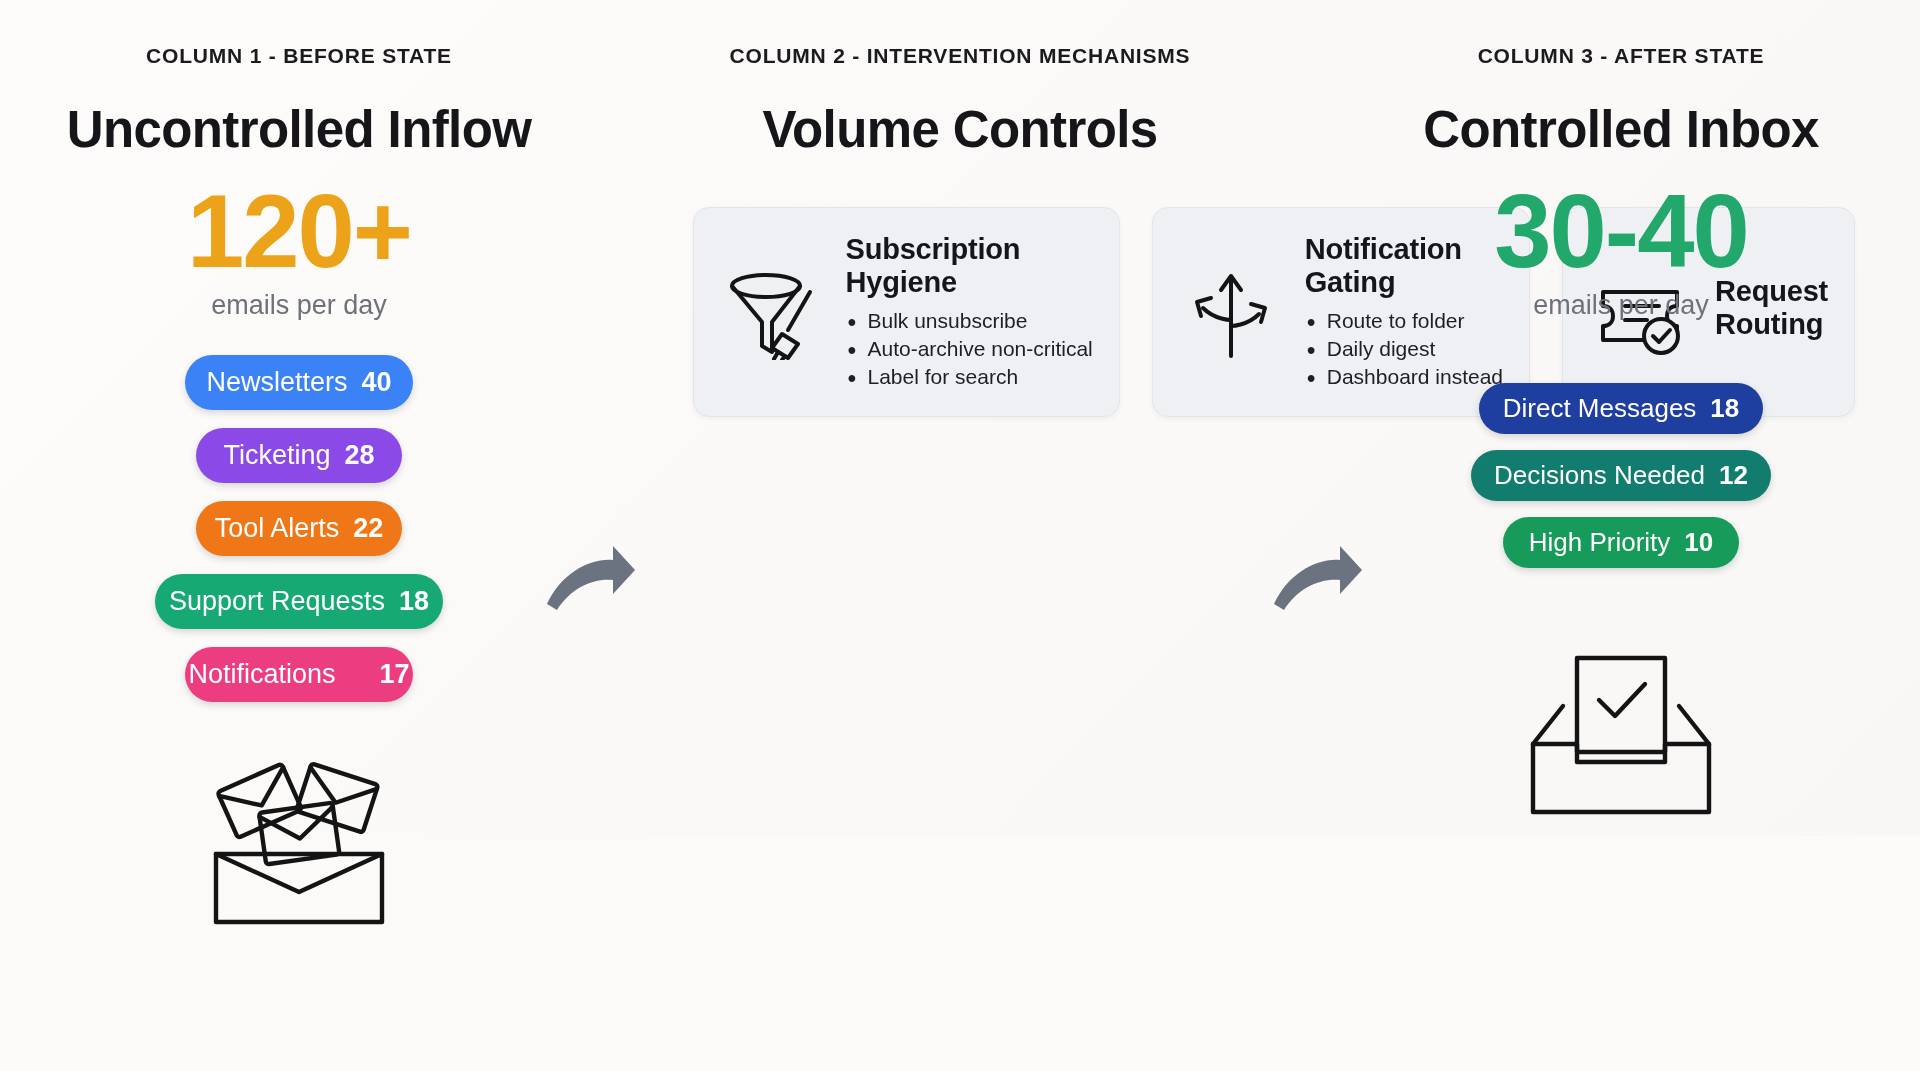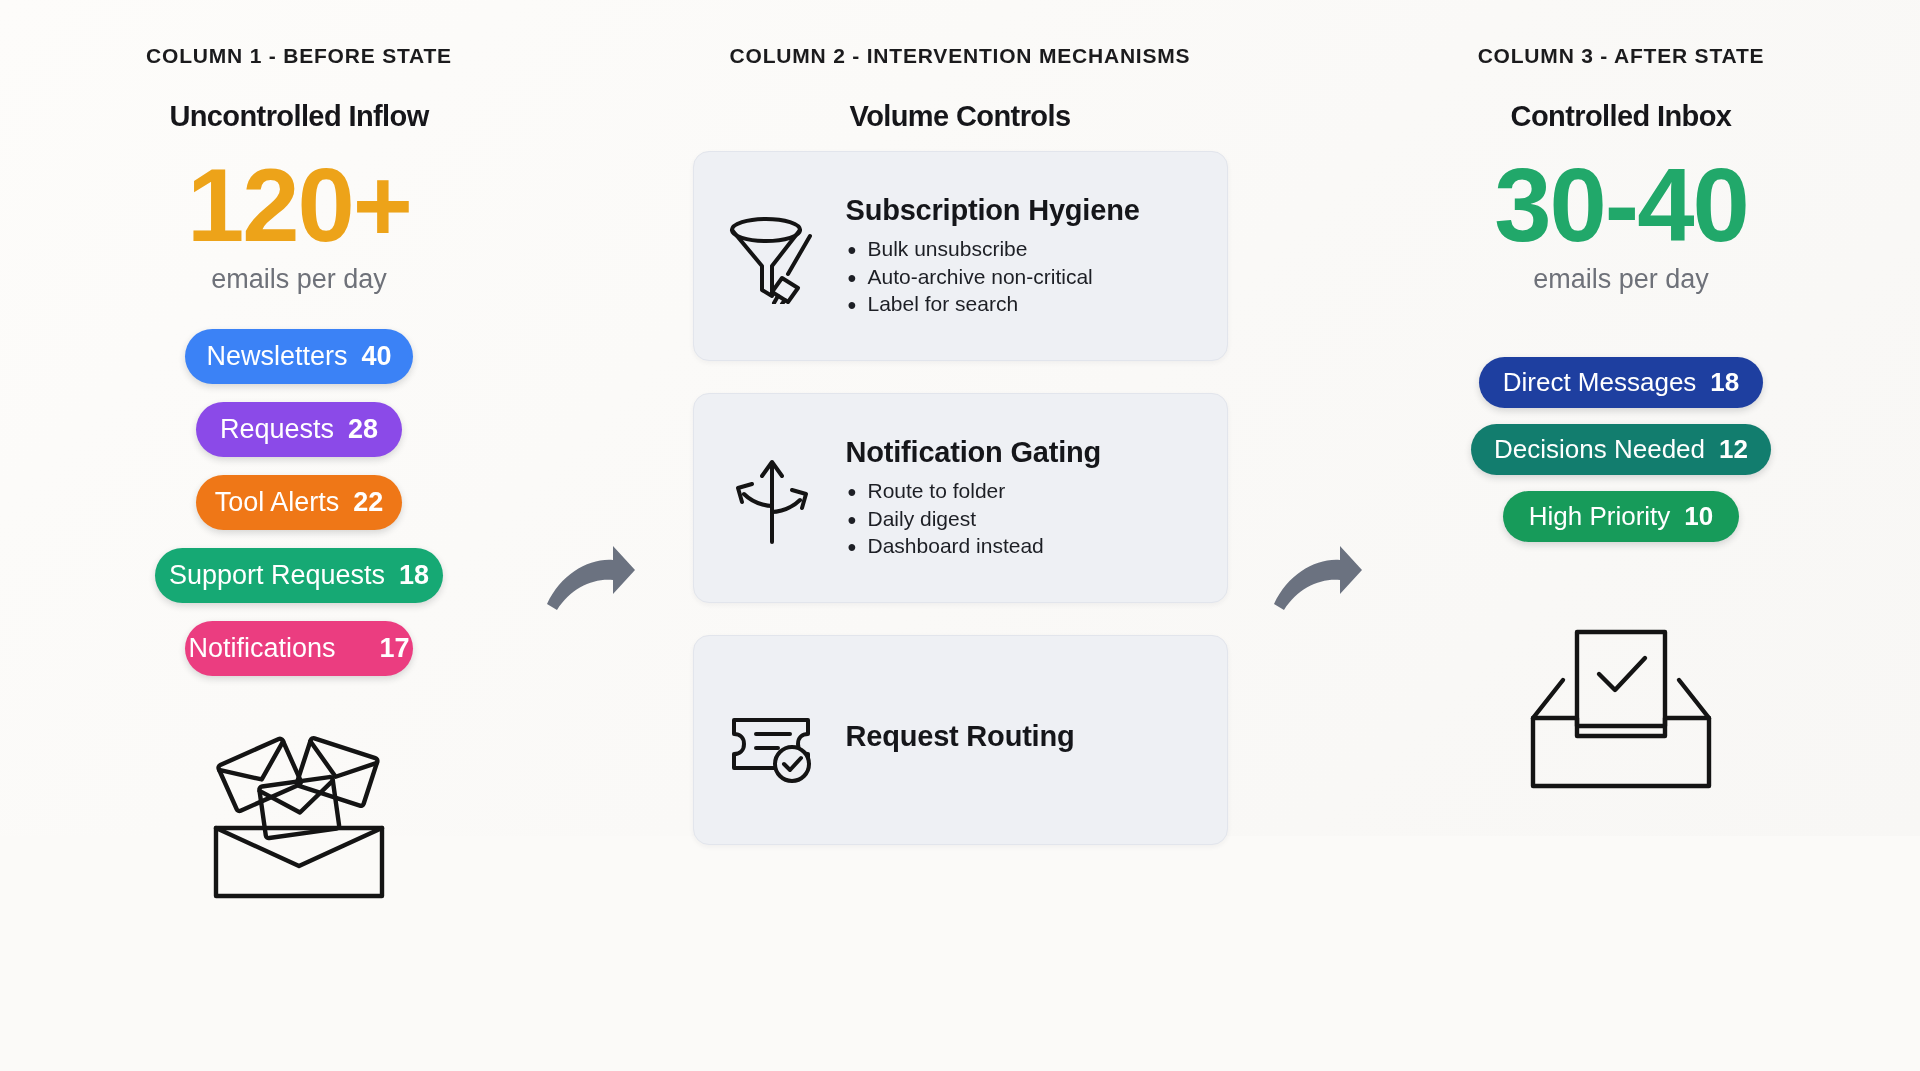--- a/index.html
+++ b/index.html
@@ -33,21 +33,21 @@
   .kicker {
     font-size: 21px;
     font-weight: 700;
     letter-spacing: 0.8px;
     color: #1b1b1d;
     text-align: center;
     white-space: nowrap;
   }
   .col-title {
     margin-top: 32px;
-    font-size: 29px;
+    font-size: 51px;
     font-weight: 700;
     color: #16161a;
     letter-spacing: -0.6px;
     text-align: center;
     white-space: nowrap;
   }
 
   .bignum {
     margin-top: 20px;
     font-size: 103px;
@@ -96,23 +96,22 @@
   .art {
     margin-top: 26px;
     display: flex;
     align-items: center;
     justify-content: center;
     width: 100%;
   }
 
   
   .cards {
-    margin-top: 18px;
-    display: flex;
-    flex-direction: column;
+    margin-top: 48px;
+    display: flex;
     gap: 32px;
     width: 535px;
   }
   .card {
     background: #eef0f4;
     border: 1px solid #e2e5ec;
     border-radius: 16px;
     padding: 22px 26px 22px 22px;
     display: flex;
     flex-direction: row;
@@ -173,21 +172,21 @@
     <h2 class="col-title">Uncontrolled Inflow</h2>
     <div class="bignum amber">120+</div>
     <div class="subnum">emails per day</div>
 
     <div class="pill-stack">
       <div class="pill" style="background:#3b82f6;width:228px;">
         <span class="lbl">Newsletters</span>
         <span class="val">40</span>
       </div>
       <div class="pill" style="background:#8b4ae8;width:206px;">
-        <span class="lbl">Requests</span>
+        <span class="lbl">Ticketing</span>
         <span class="val">28</span>
       </div>
       <div class="pill" style="background:#ef7717;width:206px;">
         <span class="lbl">Tool Alerts</span>
         <span class="val">22</span>
       </div>
       <div class="pill" style="background:#16a974;width:288px;">
         <span class="lbl">Support Requests</span>
         <span class="val">18</span>
       </div>

